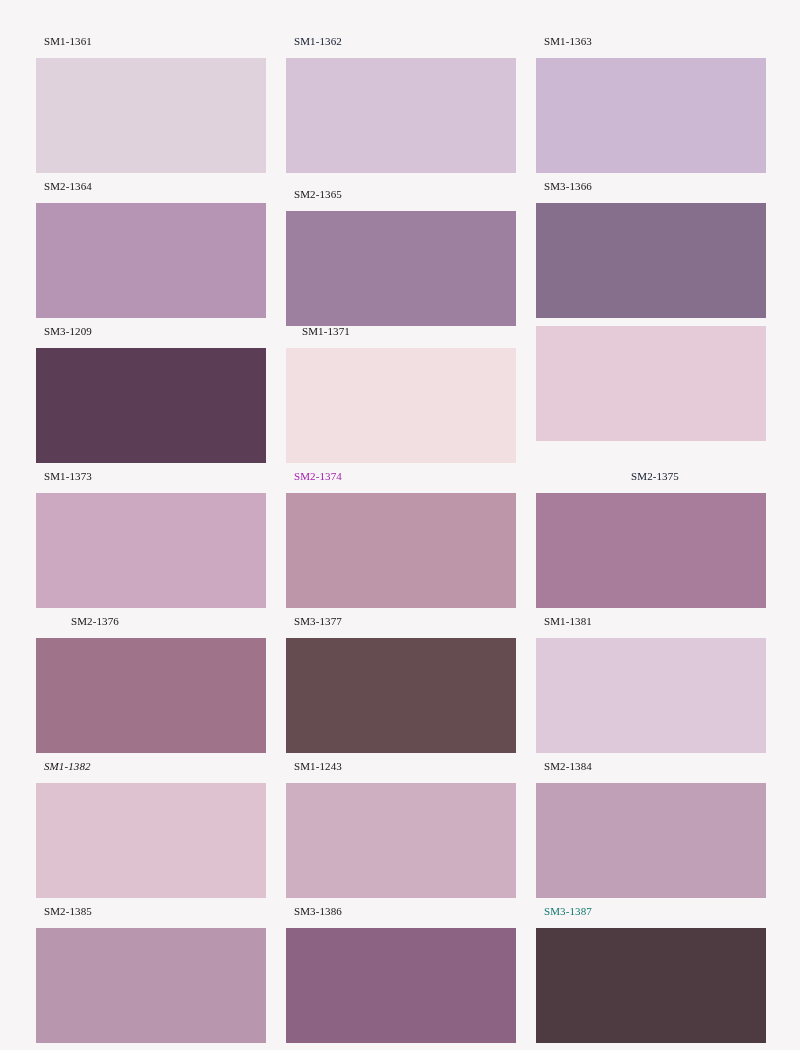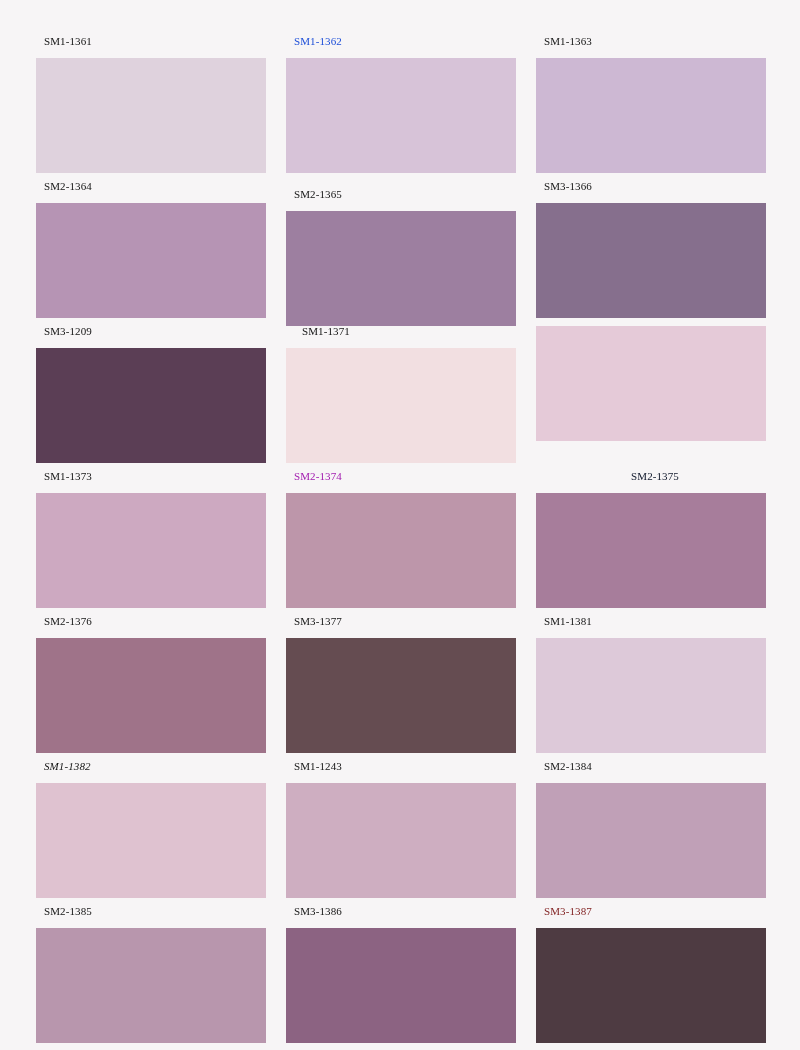--- a/index.html
+++ b/index.html
@@ -59,21 +59,21 @@
 </head>
 <body style="background: rgb(247, 245, 246);">
 
 <div id="swatch-sheet">
   <div class="swatch-grid">
       <div class="swatch-cell">
         <div class="swatch-label" style="color: rgb(20, 20, 20);">SM1-1361</div>
         <div class="swatch-chip" style="background-color: rgb(223, 210, 221);"></div>
       </div>
       <div class="swatch-cell">
-        <div class="swatch-label" style="color: #1d4ed8;">SM1-1362</div>
+        <div class="swatch-label" style="color: #0f172a;">SM1-1362</div>
         <div class="swatch-chip" style="background-color: rgb(215, 195, 216);"></div>
       </div>
       <div class="swatch-cell">
         <div class="swatch-label" style="color: rgb(20, 20, 20);">SM1-1363</div>
         <div class="swatch-chip" style="background-color: rgb(205, 184, 211);"></div>
       </div>
       <div class="swatch-cell">
         <div class="swatch-label" style="color: rgb(20, 20, 20);">SM2-1364</div>
         <div class="swatch-chip" style="background-color: rgb(182, 148, 180);"></div>
       </div>
@@ -102,21 +102,21 @@
       </div>
       <div class="swatch-cell">
         <div class="swatch-label" style="color: #a21caf;">SM2-1374</div>
         <div class="swatch-chip" style="background-color: rgb(189, 150, 170);"></div>
       </div>
       <div class="swatch-cell">
         <div class="swatch-label" style="color: #0f172a; text-align: center;">SM2-1375</div>
         <div class="swatch-chip" style="background-color: rgb(167, 125, 155);"></div>
       </div>
       <div class="swatch-cell">
-        <div class="swatch-label" style="color: rgb(20, 20, 20);">SM2-1376</div>
+        <div class="swatch-label" style="color: rgb(20, 20, 20); margin-left: 27px;">SM2-1376</div>
         <div class="swatch-chip" style="background-color: rgb(159, 115, 137);"></div>
       </div>
       <div class="swatch-cell">
         <div class="swatch-label" style="color: rgb(20, 20, 20);">SM3-1377</div>
         <div class="swatch-chip" style="background-color: rgb(101, 76, 81);"></div>
       </div>
       <div class="swatch-cell">
         <div class="swatch-label" style="color: rgb(20, 20, 20);">SM1-1381</div>
         <div class="swatch-chip" style="background-color: rgb(221, 201, 217);"></div>
       </div>
@@ -134,17 +134,17 @@
       </div>
       <div class="swatch-cell">
         <div class="swatch-label" style="color: rgb(20, 20, 20);">SM2-1385</div>
         <div class="swatch-chip" style="background-color: rgb(184, 150, 173);"></div>
       </div>
       <div class="swatch-cell">
         <div class="swatch-label" style="color: rgb(20, 20, 20);">SM3-1386</div>
         <div class="swatch-chip" style="background-color: rgb(140, 99, 130);"></div>
       </div>
       <div class="swatch-cell">
-        <div class="swatch-label" style="color: #7f1d1d; font-family: Liberation Serif, serif;">SM3-1387</div>
+        <div class="swatch-label" style="color: #0f766e; font-family: Liberation Serif, serif;">SM3-1387</div>
         <div class="swatch-chip" style="background-color: rgb(78, 59, 66);"></div>
       </div>
     </div>
 </div>
 
 </body></html>

